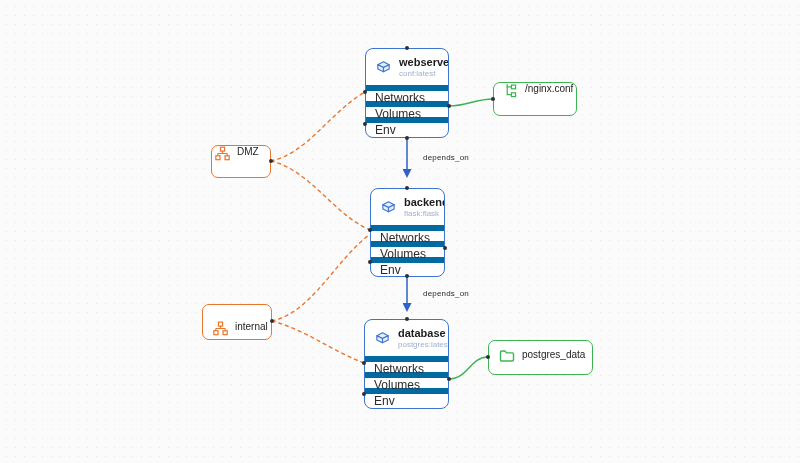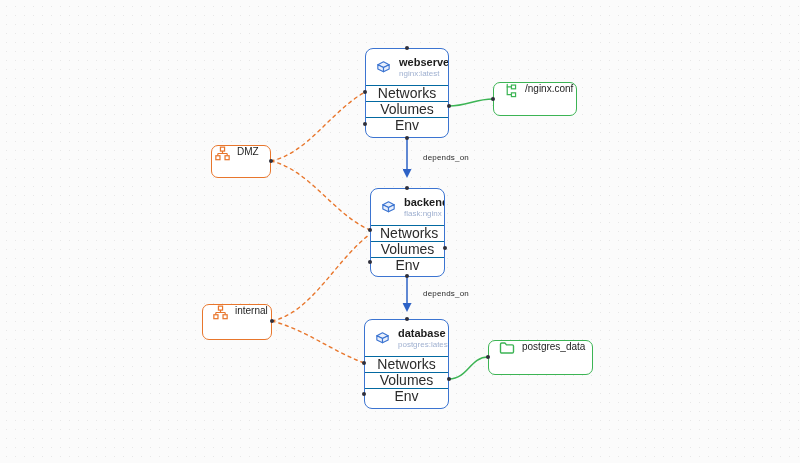--- a/index.html
+++ b/index.html
@@ -30,23 +30,22 @@
   }
   .service-header {
     display:flex; align-items:center; gap:7px;
     height:36px; padding:0 9px;
   }
   .service-titles { display:flex; flex-direction:column; justify-content:center; }
   .service-name { font-size:11px; font-weight:bold; color:#1c1c1c; line-height:1.2; }
   .service-image { font-size:8px; color:#9fb0d0; line-height:1.2; }
   .service-row {
     height:16px; line-height:15px; padding:0 9px;
-    font-size:14px; color:#2b2b2b;
-    border-top:1px solid #0369a1;
-    text-align:center;
+    font-size:12px; color:#2b2b2b;
+    border-top:6px solid #0369a1;
   }
   
   .pill {
     position:absolute; z-index:2;
     display:flex; align-items:flex-start; gap:7px;
     background:#fff; border-radius:7px;
     font-size:10px; color:#1c1c1c; white-space:nowrap;
   }
   .pill.network { border:1.5px solid #e8762c; }
   .pill.green  { border:1.5px solid #3cb454; }
@@ -121,42 +120,42 @@
         <svg width="17" height="14" viewBox="0 0 18 14">
           <g stroke="#3b74d1" stroke-width="1.2" fill="#e8effc" stroke-linejoin="round">
             <path d="M3,4.5 L9,1.5 L15,4.5 L9,7.5 Z"></path>
             <path d="M3,4.5 L3,9 L9,12 L9,7.5 Z"></path>
             <path d="M15,4.5 L15,9 L9,12 L9,7.5 Z"></path>
           </g>
         </svg>
       </span>
       <span class="service-titles">
         <span class="service-name">webserver</span>
-        <span class="service-image">nginx:latest</span>
+        <span class="service-image">conf:latest</span>
       </span>
     </div>
     <div class="service-row">Networks</div>
     <div class="service-row">Volumes</div>
     <div class="service-row">Env</div>
   </div>
 
   <div class="service" style="left:370px; top:188px; width:75px; height:89px;">
     <div class="service-header">
       <span class="icon">
         <svg width="17" height="14" viewBox="0 0 18 14">
           <g stroke="#3b74d1" stroke-width="1.2" fill="#e8effc" stroke-linejoin="round">
             <path d="M3,4.5 L9,1.5 L15,4.5 L9,7.5 Z"></path>
             <path d="M3,4.5 L3,9 L9,12 L9,7.5 Z"></path>
             <path d="M15,4.5 L15,9 L9,12 L9,7.5 Z"></path>
           </g>
         </svg>
       </span>
       <span class="service-titles">
         <span class="service-name">backend</span>
-        <span class="service-image">flask:nginx</span>
+        <span class="service-image">flask:flask</span>
       </span>
     </div>
     <div class="service-row">Networks</div>
     <div class="service-row">Volumes</div>
     <div class="service-row">Env</div>
   </div>
 
   <div class="service" style="left:364px; top:319px; width:85px; height:90px;">
     <div class="service-header">
       <span class="icon">
@@ -185,21 +184,21 @@
           <rect x="5.8" y="1.2" width="4.4" height="4.2"></rect>
           <path d="M8,5.4 V8 M3,8 H13 M3,8 V10.2 M13,8 V10.2"></path>
           <rect x="0.9" y="10.4" width="4.4" height="4.2"></rect>
           <rect x="10.7" y="10.4" width="4.4" height="4.2"></rect>
         </g>
       </svg>
     </span>
     <span>DMZ</span>
   </div>
 
-  <div class="pill network" style="left:202px; top:304px; width:70px; height:36px; padding:0 10px;">
+  <div class="pill network" style="left:202px; top:304px; width:70px; height:36px; padding:16px 10px;">
     <span class="icon">
       <svg width="15" height="15" viewBox="0 0 16 16">
         <g stroke="#e8762c" stroke-width="1.3" fill="none">
           <rect x="5.8" y="1.2" width="4.4" height="4.2"></rect>
           <path d="M8,5.4 V8 M3,8 H13 M3,8 V10.2 M13,8 V10.2"></path>
           <rect x="0.9" y="10.4" width="4.4" height="4.2"></rect>
           <rect x="10.7" y="10.4" width="4.4" height="4.2"></rect>
         </g>
       </svg>
     </span>
@@ -213,21 +212,21 @@
           <path d="M4.5,1.5 V12.5 H8.5"></path>
           <path d="M4.5,4.2 H8.5"></path>
           <rect x="9" y="2.2" width="4.4" height="4"></rect>
           <rect x="9" y="10.5" width="4.4" height="4"></rect>
         </g>
       </svg>
     </span>
     <span>/nginx.conf</span>
   </div>
 
-  <div class="pill green" style="left:488px; top:340px; width:105px; height:35px; padding:0 10px;">
+  <div class="pill green" style="left:488px; top:340px; width:105px; height:35px; padding:8px 10px;">
     <span class="icon">
       <svg width="16" height="14" viewBox="0 0 16 14">
         <path d="M1.5,3.2 a1.2,1.2 0 0 1 1.2,-1.2 h3.2 l1.6,1.9 h5.8 a1.2,1.2 0 0 1 1.2,1.2 v5.7 a1.2,1.2 0 0 1 -1.2,1.2 H2.7 a1.2,1.2 0 0 1 -1.2,-1.2 Z" fill="none" stroke="#3cb454" stroke-width="1.4" stroke-linejoin="round"></path>
       </svg>
     </span>
     <span>postgres_data</span>
   </div>
 
 </div>
 

